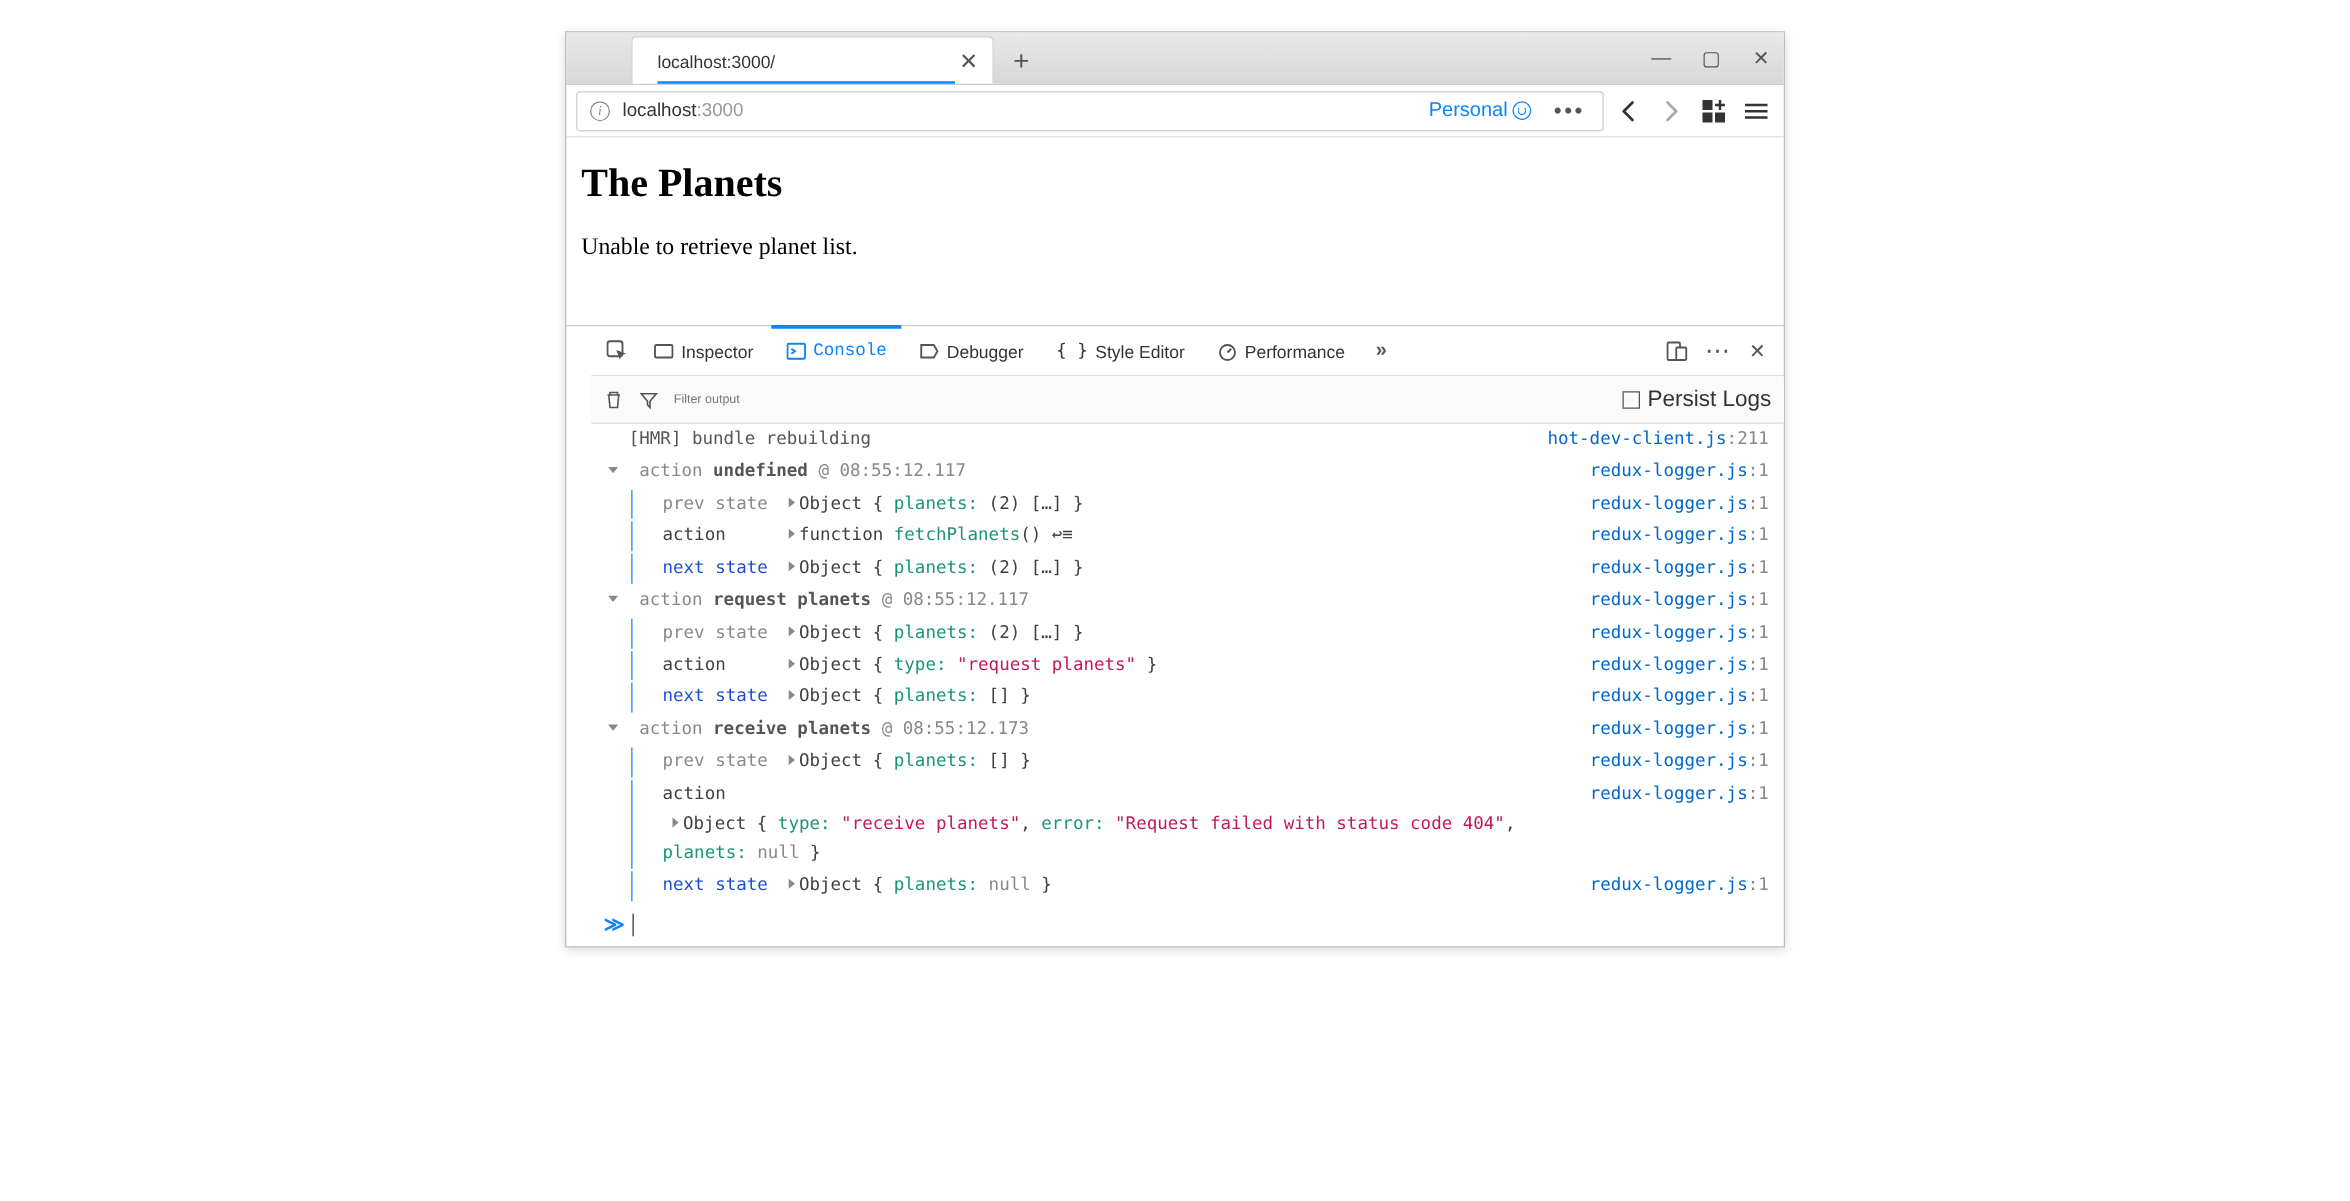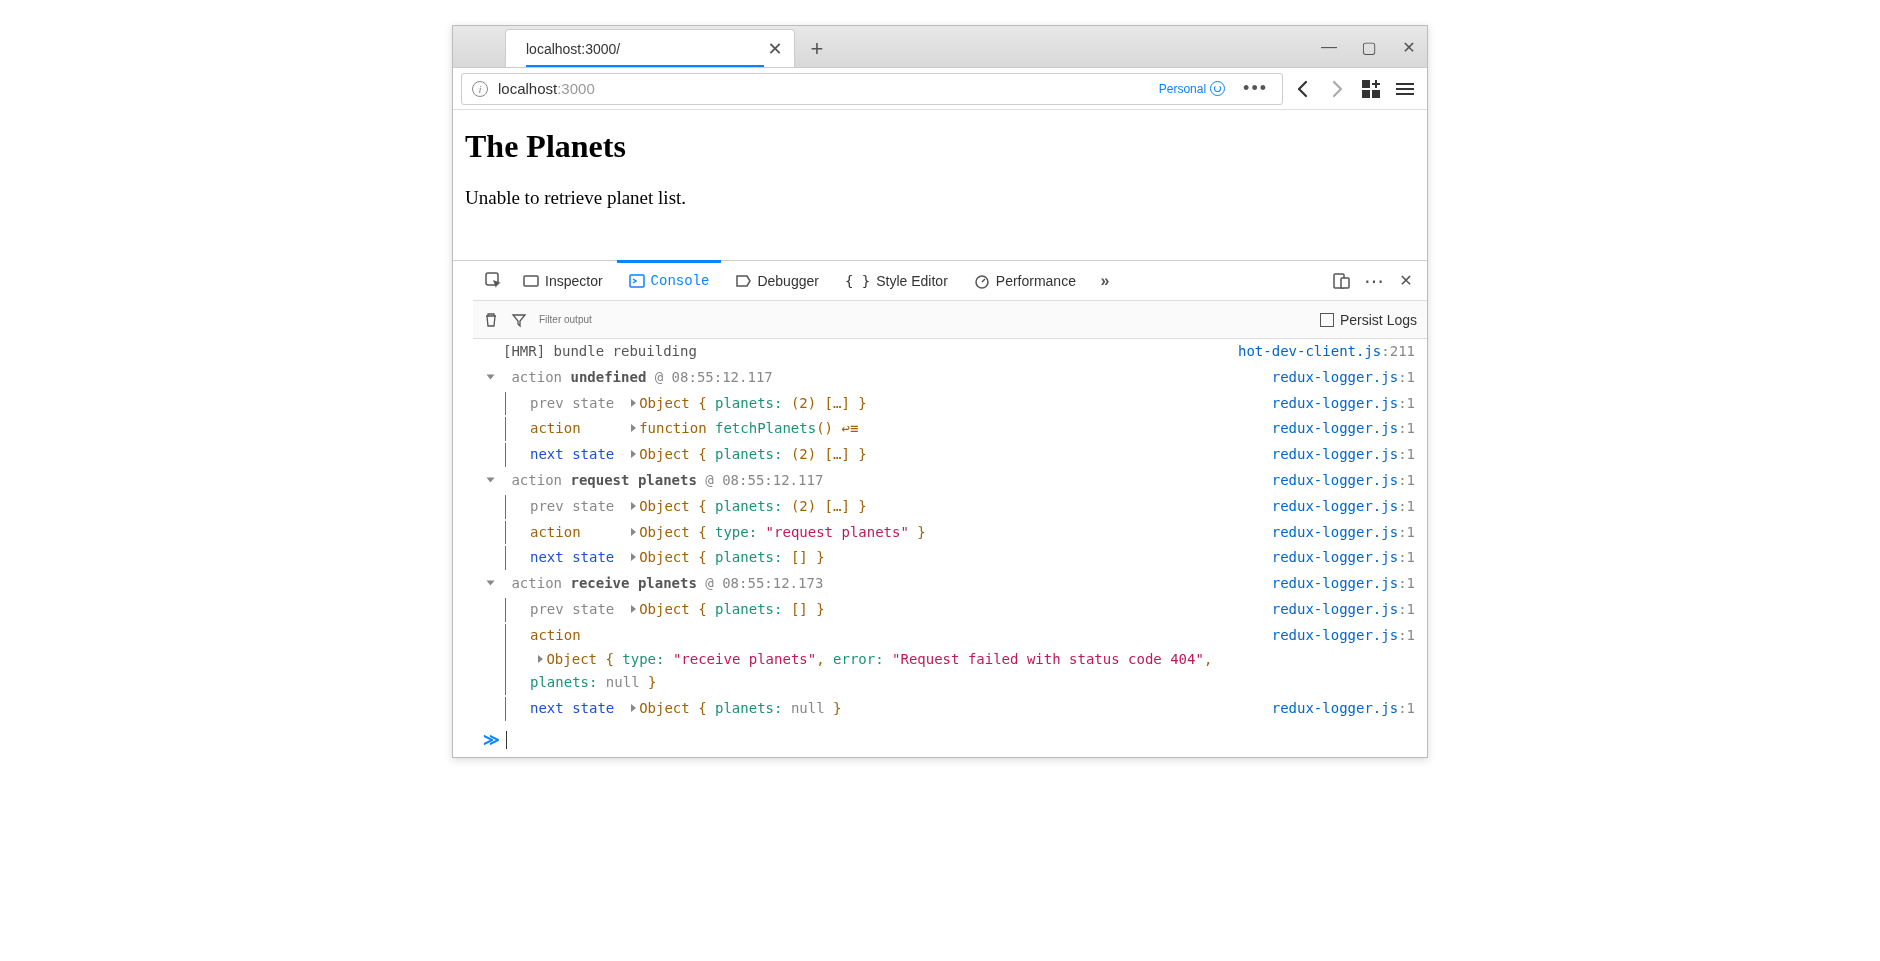--- a/index.html
+++ b/index.html
@@ -73,21 +73,21 @@
   padding: 0 10px;
   gap: 10px;
 }
 .info-icon {
   width: 16px; height: 16px; border: 1.5px solid #888; border-radius: 50%;
   display: inline-flex; align-items:center; justify-content:center;
   font-size: 11px; color:#888; font-style: italic; font-family: Georgia, serif;
 }
 .url-text { font-size: 15px; color: #333; flex:1; }
 .url-text .port { color: #999; }
-.personal { color: #0a84ff; font-size: 12px; display:flex; align-items:center; gap:4px; margin-right:4px;}
+.personal { color: #0a84ff; font-size: 16px; display:flex; align-items:center; gap:4px; margin-right:4px;}
 .swirl { display:inline-block; width:15px; height:15px; border:1.5px solid #0a84ff; border-radius:50%; position:relative;}
 .swirl::after{content:""; position:absolute; inset:3px; border:1.5px solid #0a84ff; border-radius:50%; border-top-color:transparent;}
 .moredots { font-size: 18px; color:#555; letter-spacing:2px; padding:0 4px; cursor:pointer;}
 .navbtn { width:28px; height:28px; display:flex; align-items:center; justify-content:center; font-size:20px; color:#333; cursor:pointer;}
 .navbtn.disabled { color:#aaa; }
 .gridicon { width:18px; height:18px; display:grid; grid-template:1fr 1fr/1fr 1fr; gap:2px;}
 .gridicon i{background:#333;}
 .gridicon i:nth-child(2){background:none; position:relative;}
 .gridicon i:nth-child(2)::before,.gridicon i:nth-child(2)::after{content:"";position:absolute;background:#333;}
 .gridicon i:nth-child(2)::before{left:3px;top:0;width:2px;height:8px;}
@@ -111,34 +111,34 @@
 .dt-btn.active{ color:#0a84ff;font-family:Liberation Mono, monospace; }
 .dt-btn.active::before{ content:""; position:absolute; top:-1px; left:0; right:0; height:3px; background:#0a84ff;}
 .dt-spacer{flex:1;}
 .dt-iconbtn{ width:30px; height:30px; display:flex; align-items:center; justify-content:center; color:#555; cursor:pointer;}
 
 .filterrow {
   height: 38px; display:flex; align-items:center; padding:0 10px; gap:12px;
   border-bottom:1px solid #ddd; background:#fafafa;
 }
 .filter-input{ flex:1; border:none; background:none; font-size:10px; color:#333; outline:none;}
-.persist { display:flex; align-items:center; gap:6px; font-size:14px; color:#333;}
+.persist { display:flex; align-items:center; gap:6px; font-size:18px; color:#333;}
 .persist .box{width:14px;height:14px;border:1.5px solid #555;}
 
 .logarea { font-family: Menlo, Consolas, monospace; font-size: 14px; line-height: 1.7; }
 .logline { display:flex; padding: 1px 12px 1px 8px;}
 .logline .gutter{ width: 22px; flex-shrink:0; text-align:center; color:#aaa; user-select:none;}
 .logline .body{ flex:1; white-space:pre-wrap; word-break:break-word;}
 .logline .src { color:#888; margin-left:auto; padding-left:12px; white-space:nowrap;}
 .logline .src .file{ color:#0066cc;}
 .tri{ display:inline-block; width:0;height:0; border-left:5px solid #888; border-top:4px solid transparent; border-bottom:4px solid transparent; margin-right:3px; vertical-align:1px;}
 .tri.down{ transform: rotate(90deg);}
 .c-gray{color:#888;}
 .c-darkgray{color:#555;}
-.c-blue{color:#a16207;}
+.c-blue{color:#404040;}
 .c-teal{color:#1a9476;}
 .c-green{color:#1d4ed8;}
 .c-magenta{color:#c2185b;}
 .bold{font-weight:bold;}
 .indent1 .body{ padding-left: 24px; border-left: 1.5px solid #0a84ff; margin-left: 2px;}
 .prompt{ padding: 4px 10px; display:flex; align-items:center; gap:6px;}
 .prompt .chev{ color:#0a84ff; font-weight:bold; font-size:16px;}
 .prompt .cursor{ width:1px; height:18px; background:#333; display:inline-block;}
 svg{display:block;}
 </style>

